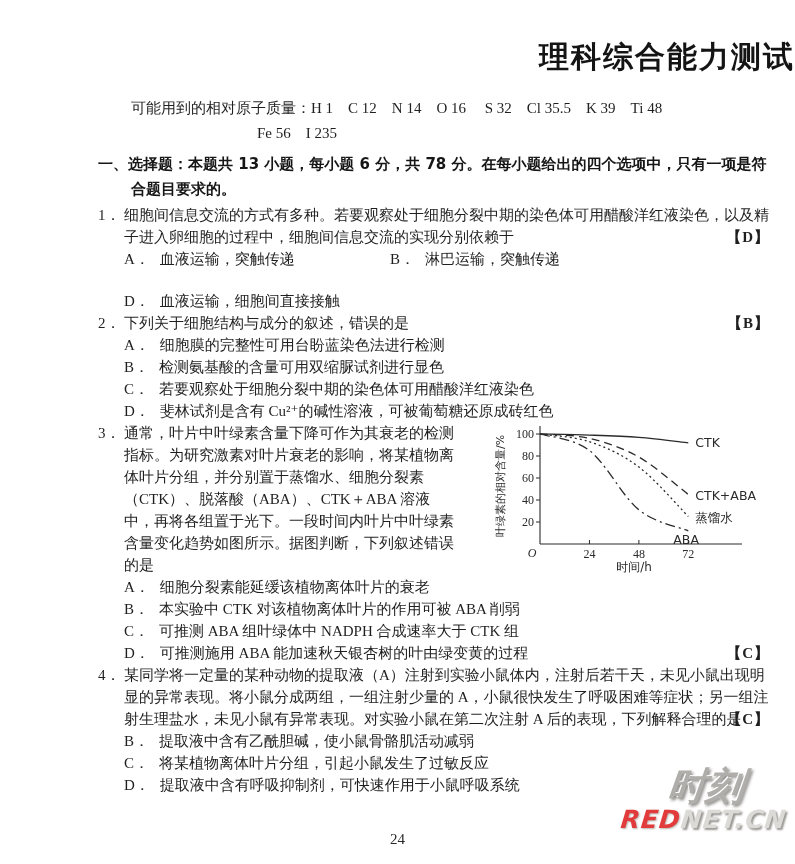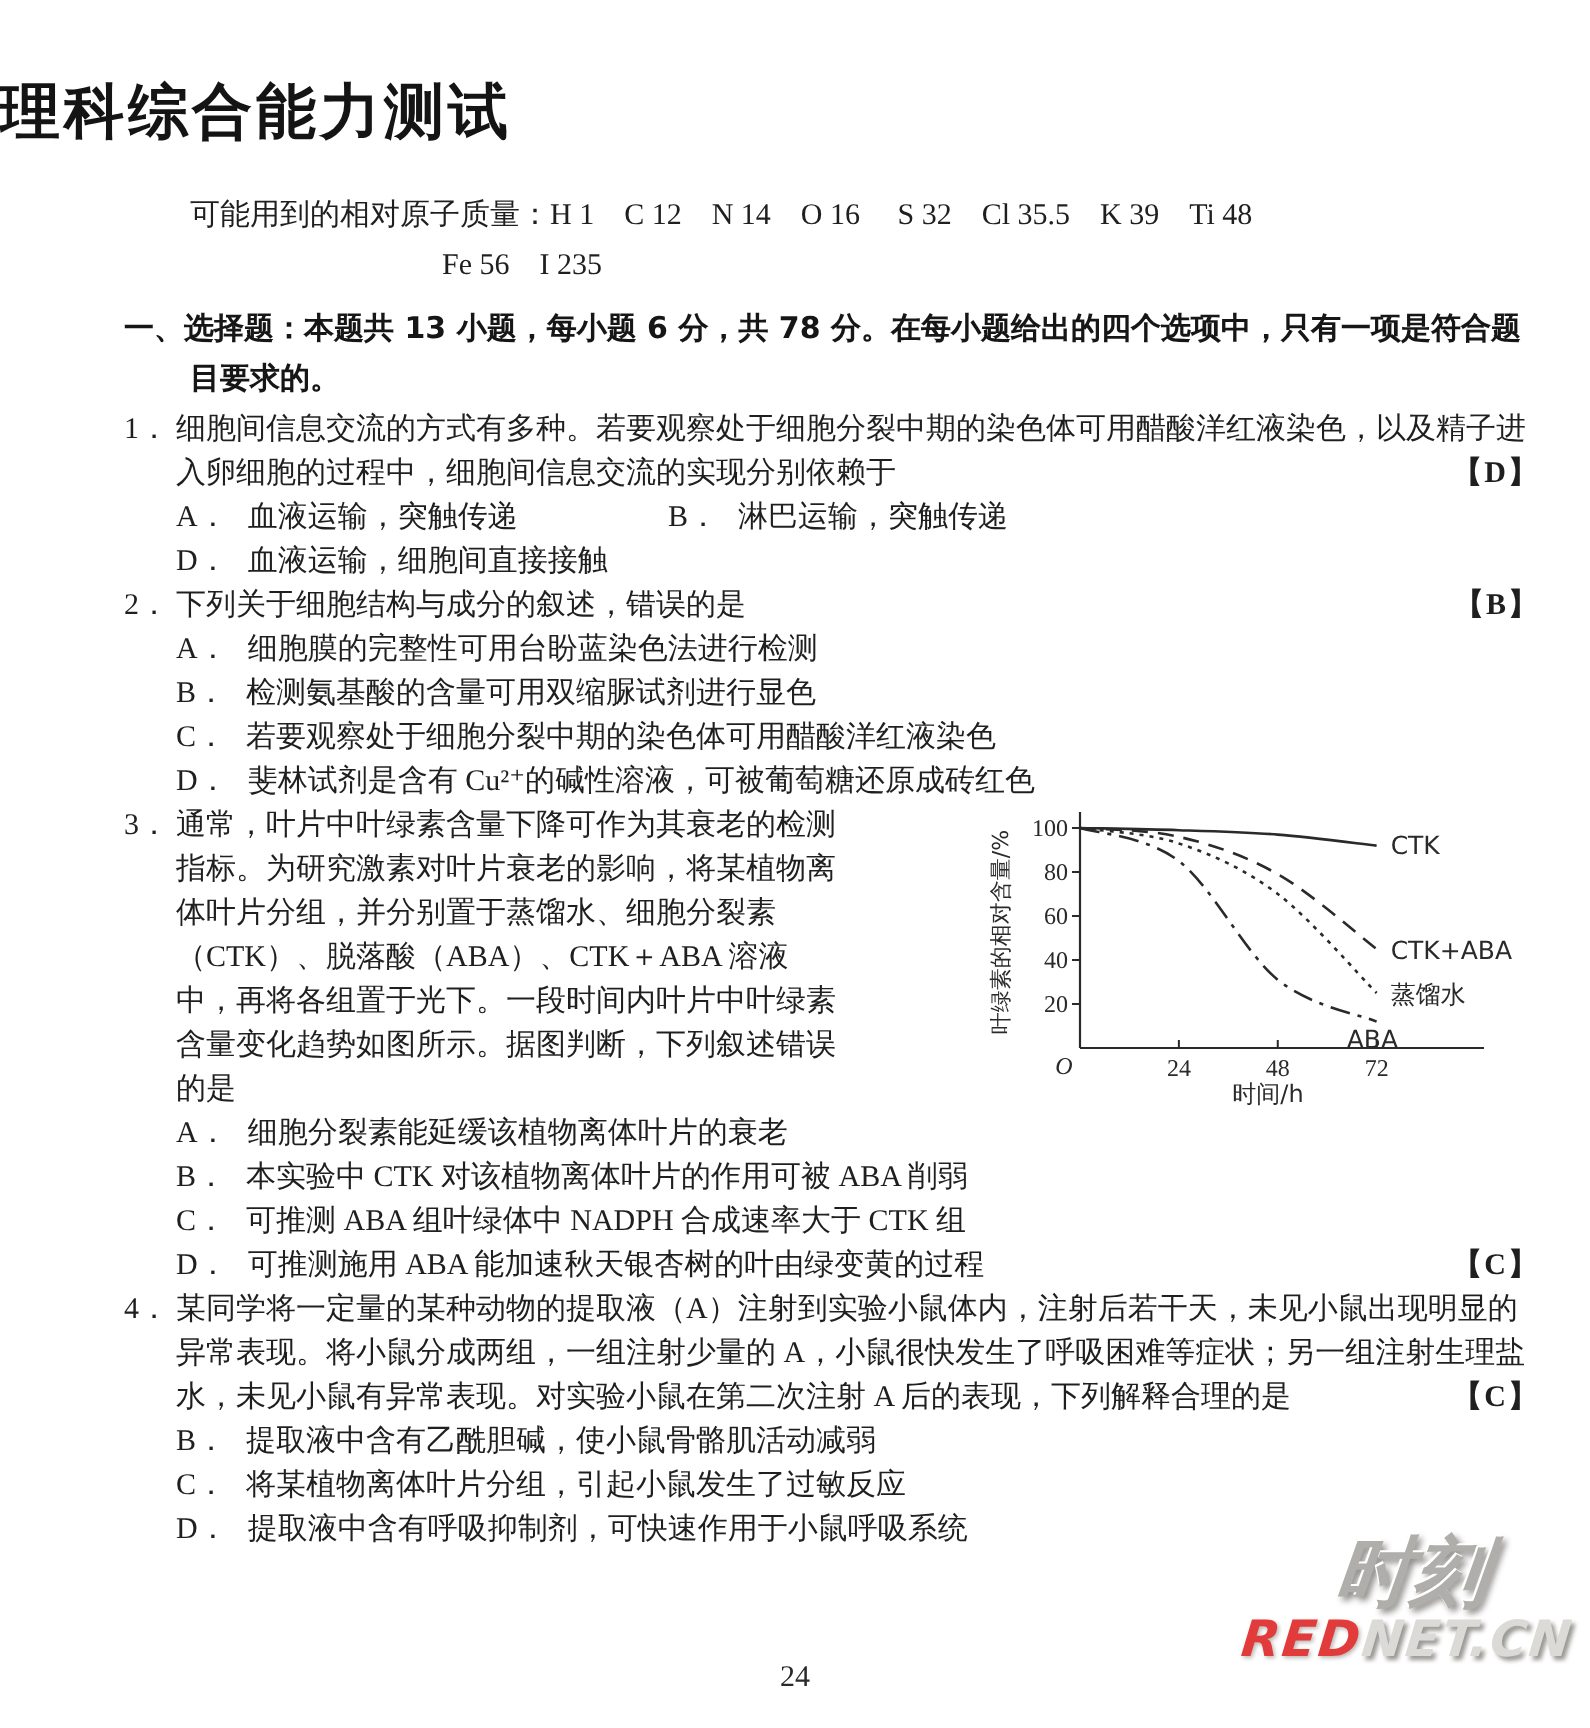--- a/index.html
+++ b/index.html
@@ -1,35 +1,35 @@
 <!DOCTYPE html>
 <html><head>
 <meta charset="utf-8">
 <style>
   html,body{margin:0;padding:0;background:#ffffff;}
   body{width:795px;height:864px;position:relative;overflow:hidden;
        font-family:"Liberation Serif","DejaVu Serif",serif;color:#1f1f1f;}
   .page{position:absolute;inset:0;padding-top:40px;box-sizing:border-box;}
   .title{font-family:"DejaVu Sans","Liberation Sans",sans-serif;
-         font-weight:bold;font-size:30px;line-height:34px;text-align:left;
+         font-weight:bold;font-size:30px;line-height:34px;text-align:right;
          letter-spacing:2px;margin:0 0 22px 0;color:#141414;}
-  .content{margin:0 25px 0 62px;}
+  .content{margin:0 25px 0 98px;}
   .masses{line-height:25px;font-size:15px;padding-left:33px;}
   .masses .indent2{padding-left:126px;}
   .section-heading{font-family:"DejaVu Sans","Liberation Sans",sans-serif;
          font-weight:bold;font-size:15px;line-height:25px;margin-top:6px;
          padding-left:33px;text-indent:-33px;color:#161616;}
   .questions{margin-top:2px;font-size:15px;line-height:22px;}
   .q-stem{margin:0;padding-left:26px;text-indent:-26px;}
   .q-num{display:inline-block;width:26px;text-indent:0;}
   .answer{float:right;font-weight:bold;letter-spacing:1px;}
   .options{padding-left:26px;}
   .opt{display:block;}
   .opt-label{margin-right:10px;}
-  .two-col{display:grid;grid-template-columns:246px 1fr;}
+  .two-col{display:grid;grid-template-columns:246px 1fr;gap:20px;}
   .q3{position:relative;}
   .q3 .q-stem{width:330px;}
   .chart-fig{position:absolute;top:-6px;right:-16px;width:292px;height:158px;margin:0;}
   .chart-fig svg{display:block;}
   .page-number{position:absolute;bottom:16px;left:0;right:0;text-align:center;
          font-size:15px;color:#2a2a2a;}
   .watermark{position:absolute;right:6px;bottom:32px;text-align:right;
          font-family:"DejaVu Sans","Liberation Sans",sans-serif;
          font-style:italic;font-weight:bold;transform:skewX(-6deg);line-height:1;}
   .wm-cn{font-size:38px;color:#b0aeab;margin-right:46px;

